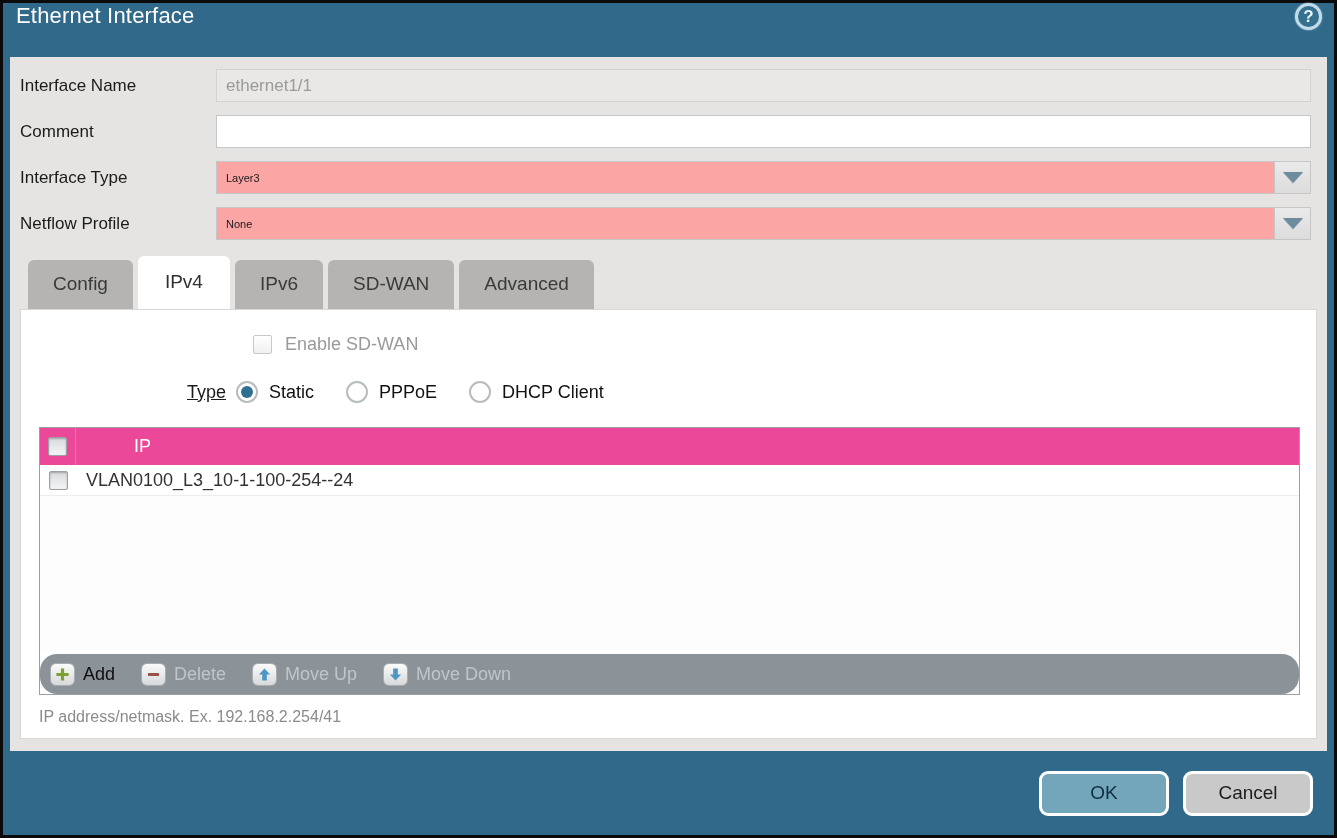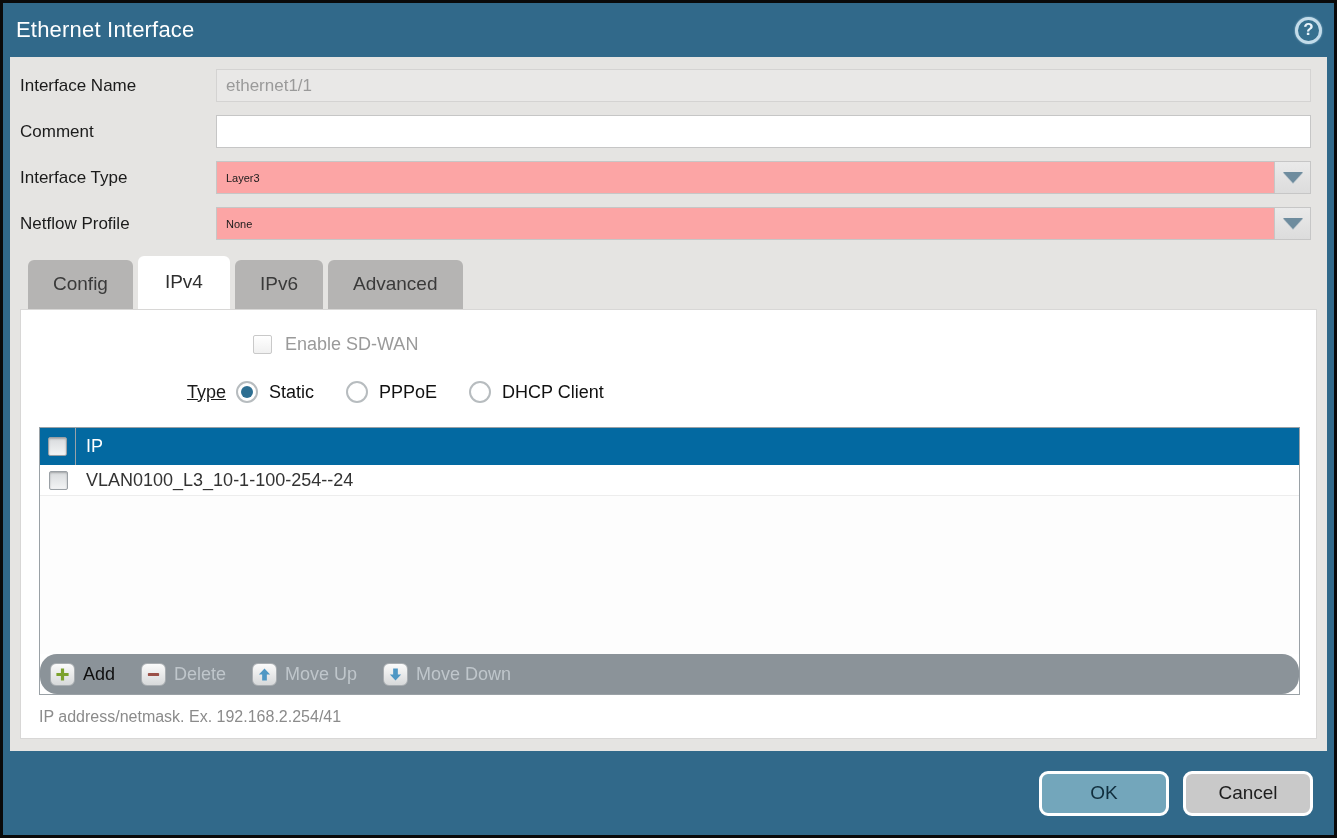--- a/index.html
+++ b/index.html
@@ -9,21 +9,21 @@
   .window {
     width:1337px; height:838px;
     background:#31698a;
     border:3px solid #0a0a0a;
     display:flex; flex-direction:column;
   }
 
   
   .titlebar {
     height:54px; flex:0 0 54px;
-    display:flex; align-items:center; justify-content:space-between;
+    display:flex; align-items:flex-start; justify-content:space-between;
     padding:0 12px 0 13px;
   }
   .title {
     color:#ffffff; font-size:22px; font-weight:400; letter-spacing:0.2px;
   }
   .help-icon {
     width:27px; height:27px; border-radius:50%;
     background:#3d7master195;
     background:#35708f;
     border:3px solid #c3dcea;
@@ -119,22 +119,22 @@
   }
   .radio-label { margin-left:11px; font-size:18px; color:#111; }
 
   
   .table {
     margin:21px 16px 0 18px;
     border:1px solid #9aa1a6;
     display:flex; flex-direction:column;
   }
   .t-header {
-    height:37px; background:#0369a1;
-    display:flex; align-items:center;
+    height:37px; background:#ec4899;
+    display:flex; align-items:center;gap:48px;
   }
   .t-check-col {
     width:36px; flex:0 0 36px; display:flex; align-items:center; justify-content:center;
     align-self:stretch;
   }
   .t-header .t-check-col { border-right:1px solid #99a2a8; }
   .t-header-label { color:#ffffff; font-size:18px; padding-left:10px; }
   .t-row {
     height:31px; background:#ffffff; display:flex; align-items:center;
     border-bottom:1px solid #ededed; cursor:pointer;
@@ -218,20 +218,21 @@
         <div class="dd-btn">
           <span class="dd-arrow"></span>
         </div>
       </div>
     </div>
 
     <div class="tabs">
       <div class="tab">Config</div>
       <div class="tab active">IPv4</div>
       <div class="tab">IPv6</div>
+      <div class="tab">SD-WAN</div>
       <div class="tab">Advanced</div>
     </div>
 
     <div class="panel">
 
       <div class="sdwan-row">
         <div class="checkbox"></div>
         <div class="sdwan-label">Enable SD-WAN</div>
       </div>
 

